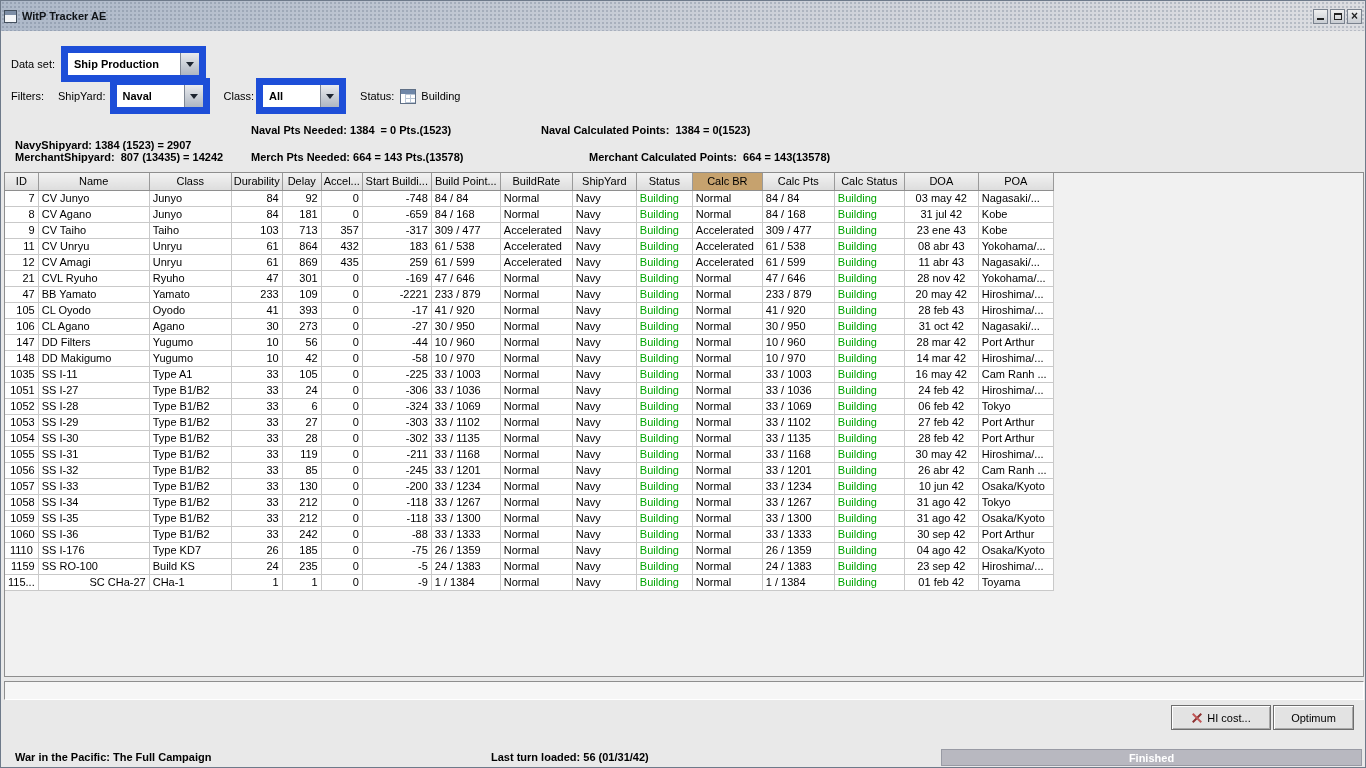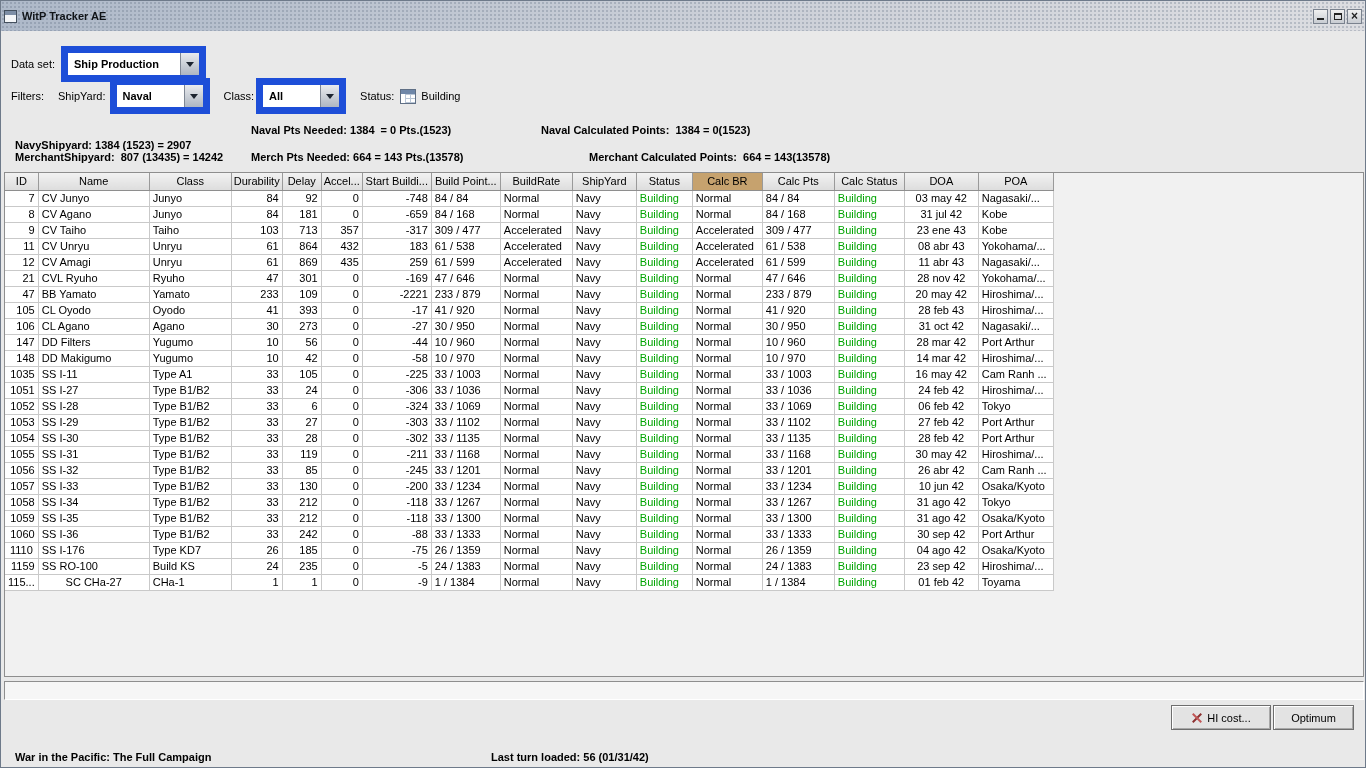--- a/index.html
+++ b/index.html
@@ -620,21 +620,21 @@
             <td style="text-align: left;">Navy</td>
             <td class="green" style="text-align: left;">Building</td>
             <td style="text-align: left;">Normal</td>
             <td style="text-align: left;">24 / 1383</td>
             <td class="green" style="text-align: left;">Building</td>
             <td style="text-align: center;">23 sep 42</td>
             <td style="text-align: left;">Hiroshima/...</td>
           </tr>
           <tr>
             <td style="text-align: right;">115...</td>
-            <td style="text-align: center;">SC CHa-27</td>
+            <td style="text-align: right;">SC CHa-27</td>
             <td style="text-align: left;">CHa-1</td>
             <td style="text-align: right;">1</td>
             <td style="text-align: right;">1</td>
             <td style="text-align: right;">0</td>
             <td style="text-align: right;">-9</td>
             <td style="text-align: left;">1 / 1384</td>
             <td style="text-align: left;">Normal</td>
             <td style="text-align: left;">Navy</td>
             <td class="green" style="text-align: left;">Building</td>
             <td style="text-align: left;">Normal</td>
@@ -652,14 +652,17 @@
   <div class="btn" id="btn-hicost">
     <span class="hi-icon"></span>
     <span>HI cost...</span>
   </div>
   <div class="btn" id="btn-optimum">
     <span>Optimum</span>
   </div>
 
   <span class="status-campaign">War in the Pacific: The Full Campaign</span>
   <span class="status-turn">Last turn loaded: 56 (01/31/42)</span>
+  <div class="progress">
+    <span>Finished</span>
+  </div>
 
 </div>
 
 </body></html>

